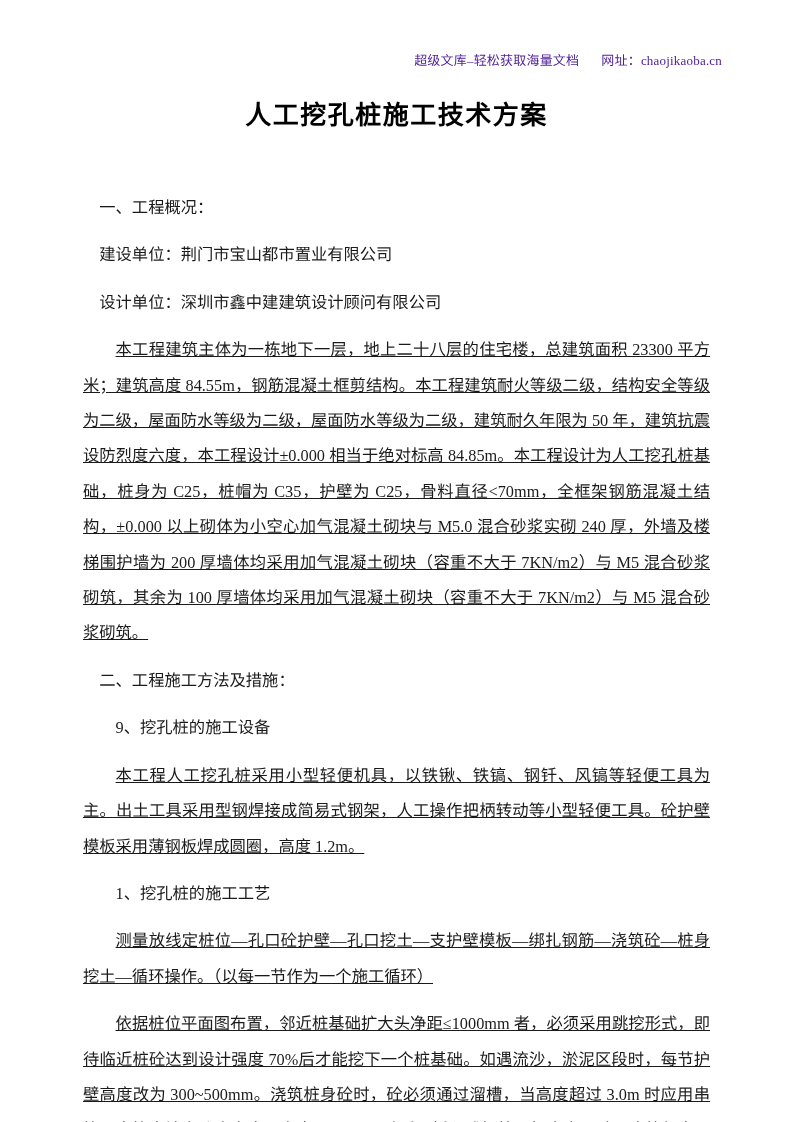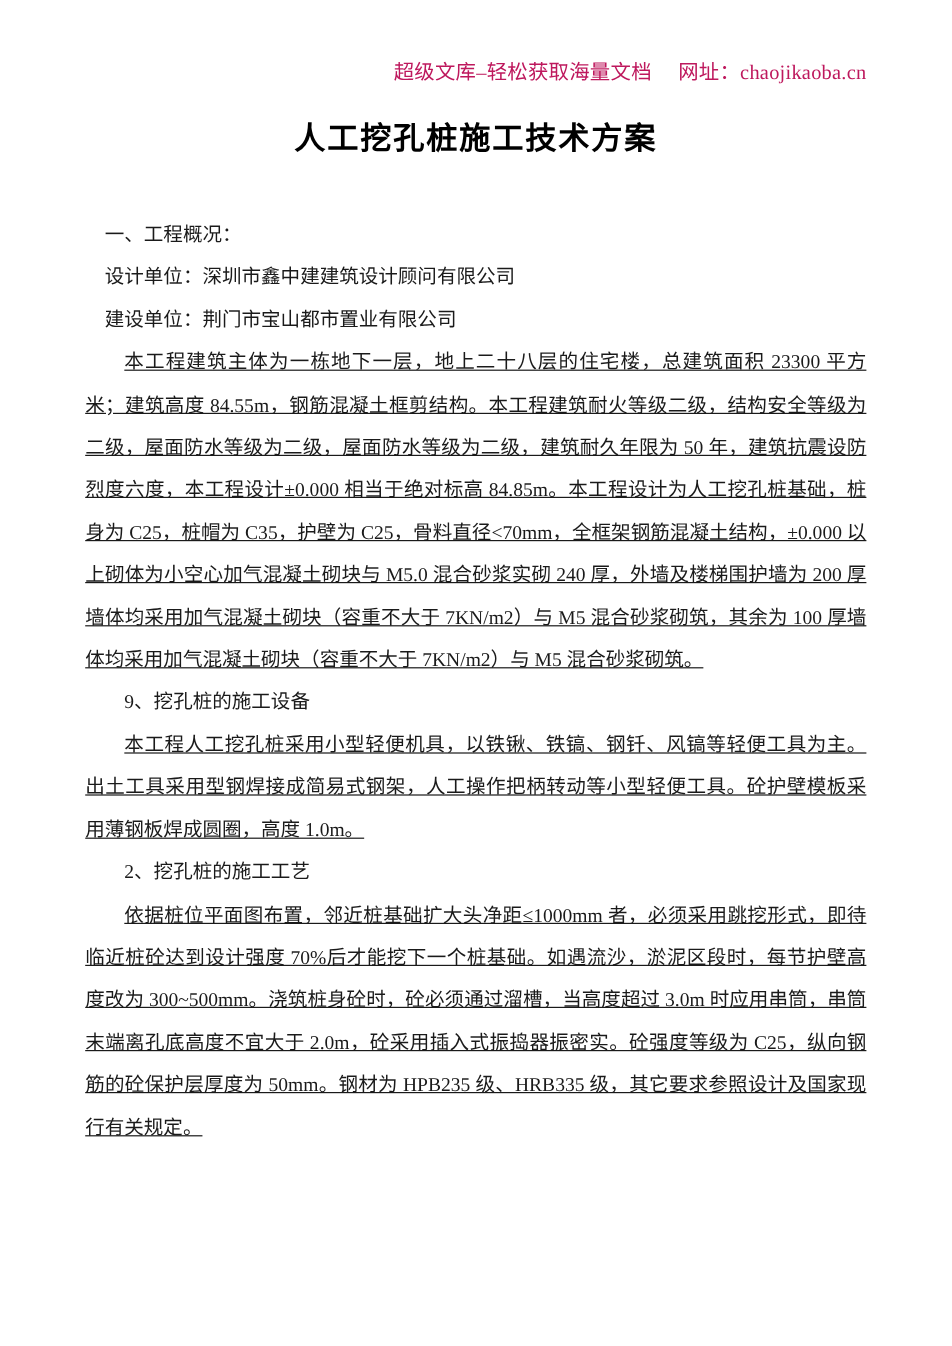--- a/index.html
+++ b/index.html
@@ -24,23 +24,23 @@
   }
 
   
   .doc-header {
     position: absolute;
     top: 50px;
     left: 71px;
     right: 71px;
     height: 22px;
     text-align: right;
-    font-size: 17px;
+    font-size: 13px;
     line-height: 22px;
-    color: #be185d;
+    color: #4c1d95;
     white-space: nowrap;
     letter-spacing: 0.2px;
   }
   .doc-header .hdr-label {
     font-family: "Liberation Serif", "DejaVu Serif", serif;
   }
   .doc-header .hdr-gap {
     display: inline-block;
     width: 22px;
   }
@@ -73,21 +73,21 @@
     left: 71px;
     width: 651px;
     font-size: 16.3px;
     line-height: 35.4px;
     text-align: justify;
     text-justify: inter-ideograph;
     color: #1a1a1a;
   }
 
   .doc-body p {
-    margin: 0;
+    margin: 12px;
     padding: 0;
     text-align: justify;
     text-justify: inter-ideograph;
     word-break: break-all;
   }
 
   
   .ind-1 { text-indent: 1em; }        
   .ind-2 { text-indent: 2em; }          
   .body-para { text-indent: 2em; text-decoration: underline; }
@@ -99,26 +99,28 @@
 
   <div class="doc-header">
     <span class="hdr-label">超级文库–轻松获取海量文档</span><span class="hdr-gap"></span><span class="hdr-url-label">网址：</span><span class="hdr-url">chaojikaoba.cn</span>
   </div>
 
   <h1 class="doc-title">人工挖孔桩施工技术方案</h1>
 
   <div class="doc-body">
 
     <p class="ind-1">一、工程概况：</p>
+    <p class="ind-1">建设单位：荆门市宝山都市置业有限公司</p>
     <p class="ind-1">设计单位：深圳市鑫中建建筑设计顾问有限公司</p>
-    <p class="ind-1">建设单位：荆门市宝山都市置业有限公司</p>
     <p class="body-para">本工程建筑主体为一栋地下一层，地上二十八层的住宅楼，总建筑面积 23300 平方米；建筑高度 84.55m，钢筋混凝土框剪结构。本工程建筑耐火等级二级，结构安全等级为二级，屋面防水等级为二级，屋面防水等级为二级，建筑耐久年限为 50 年，建筑抗震设防烈度六度，本工程设计±0.000 相当于绝对标高 84.85m。本工程设计为人工挖孔桩基础，桩身为 C25，桩帽为 C35，护壁为 C25，骨料直径&lt;70mm，全框架钢筋混凝土结构，±0.000 以上砌体为小空心加气混凝土砌块与 M5.0 混合砂浆实砌 240 厚，外墙及楼梯围护墙为 200 厚墙体均采用加气混凝土砌块（容重不大于 7KN/m2）与 M5 混合砂浆砌筑，其余为 100 厚墙体均采用加气混凝土砌块（容重不大于 7KN/m2）与 M5 混合砂浆砌筑。</p>
 
+    <p class="ind-1">二、工程施工方法及措施：</p>
 
     <p class="ind-2">9、挖孔桩的施工设备</p>
-    <p class="body-para">本工程人工挖孔桩采用小型轻便机具，以铁锹、铁镐、钢钎、风镐等轻便工具为主。出土工具采用型钢焊接成简易式钢架，人工操作把柄转动等小型轻便工具。砼护壁模板采用薄钢板焊成圆圈，高度 1.0m。</p>
+    <p class="body-para">本工程人工挖孔桩采用小型轻便机具，以铁锹、铁镐、钢钎、风镐等轻便工具为主。出土工具采用型钢焊接成简易式钢架，人工操作把柄转动等小型轻便工具。砼护壁模板采用薄钢板焊成圆圈，高度 1.2m。</p>
 
-    <p class="ind-2">2、挖孔桩的施工工艺</p>
+    <p class="ind-2">1、挖孔桩的施工工艺</p>
+    <p class="body-para">测量放线定桩位—孔口砼护壁—孔口挖土—支护壁模板—绑扎钢筋—浇筑砼—桩身挖土—循环操作。（以每一节作为一个施工循环）</p>
 
     <p class="body-para">依据桩位平面图布置，邻近桩基础扩大头净距≤1000mm 者，必须采用跳挖形式，即待临近桩砼达到设计强度 70%后才能挖下一个桩基础。如遇流沙，淤泥区段时，每节护壁高度改为 300~500mm。浇筑桩身砼时，砼必须通过溜槽，当高度超过 3.0m 时应用串筒，串筒末端离孔底高度不宜大于 2.0m，砼采用插入式振捣器振密实。砼强度等级为 C25，纵向钢筋的砼保护层厚度为 50mm。钢材为 HPB235 级、HRB335 级，其它要求参照设计及国家现行有关规定。</p>
 
   </div>
 </div>
 
 </body></html>

